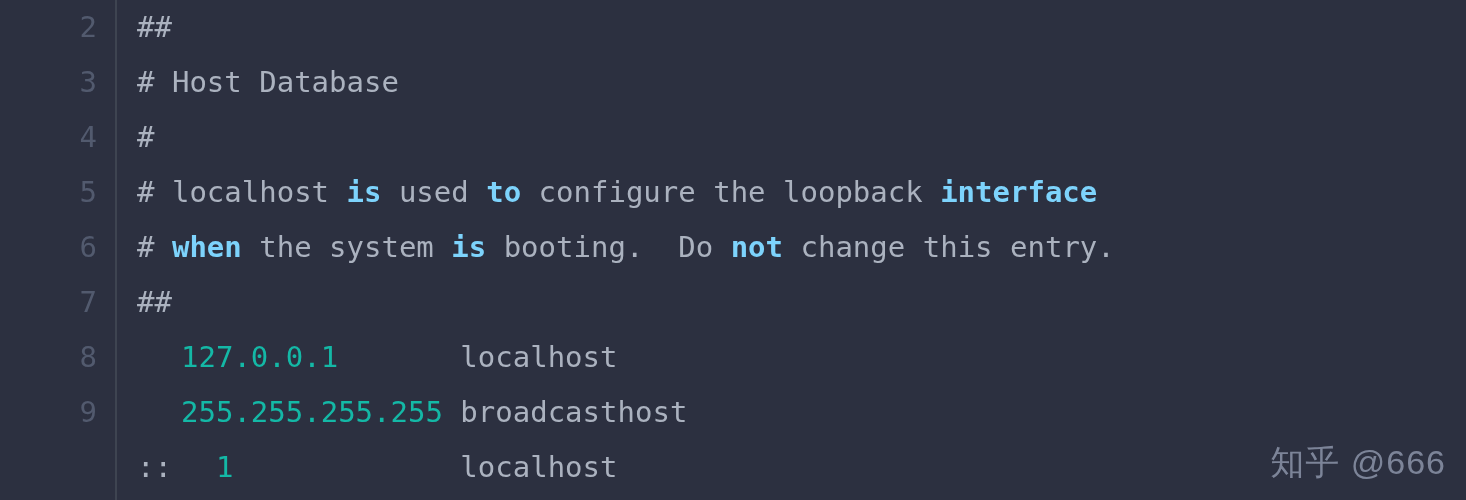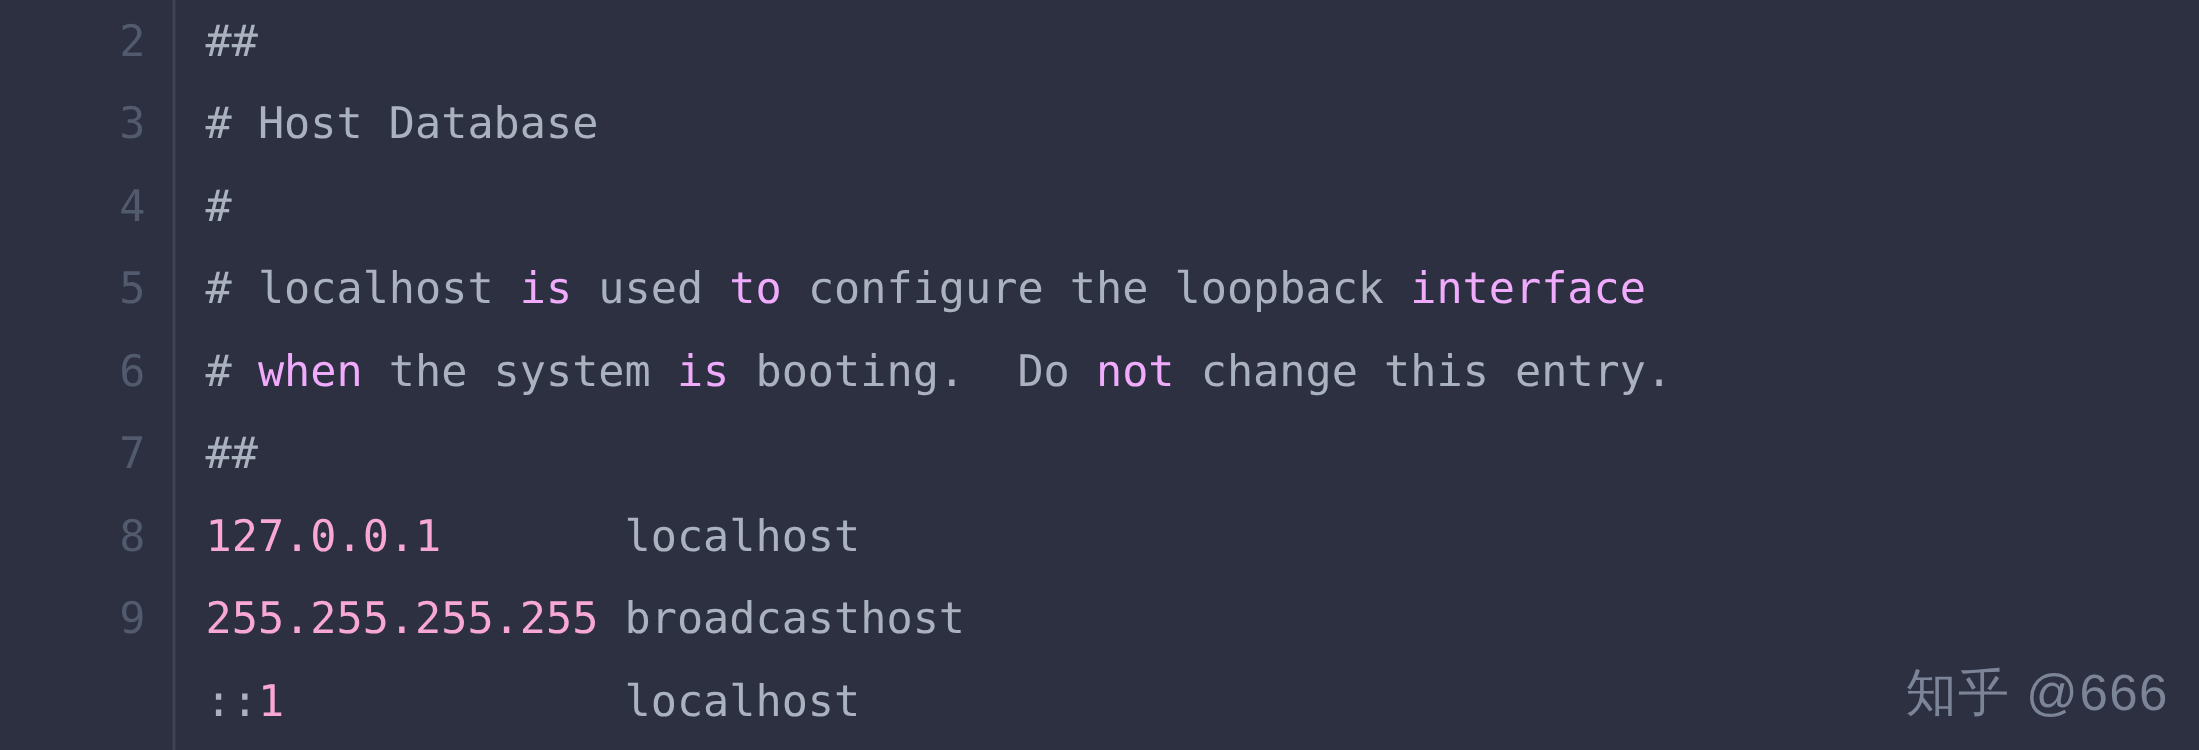--- a/index.html
+++ b/index.html
@@ -27,22 +27,22 @@
     user-select: none;
     border-right: 2px solid #3e4451;
   }
   .gutter-line { height: 55px; }
   .code {
     padding-left: 20px;
     white-space: pre;
   }
   .code-line { height: 55px; }
   .c-default { color: #abb2bf; }
-  .c-keyword { color: #f0abfc; }
-  .c-number  { color: #f9a8d4; }
+  .c-keyword { color: #7dd3fc; font-weight: bold; }
+  .c-number  { color: #14b8a6; margin-left: 44px; }
   .watermark {
     position: absolute;
     right: 20px;
     bottom: 10px;
     font-family: "PingFang SC", "Microsoft YaHei", sans-serif;
     font-size: 34px;
     font-weight: 500;
     color: #8b93a8;
     opacity: 0.85;
     letter-spacing: 1px;

